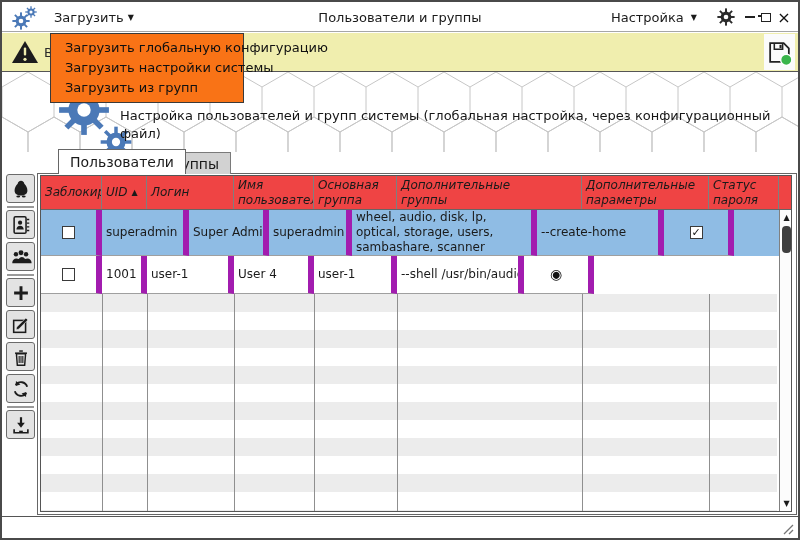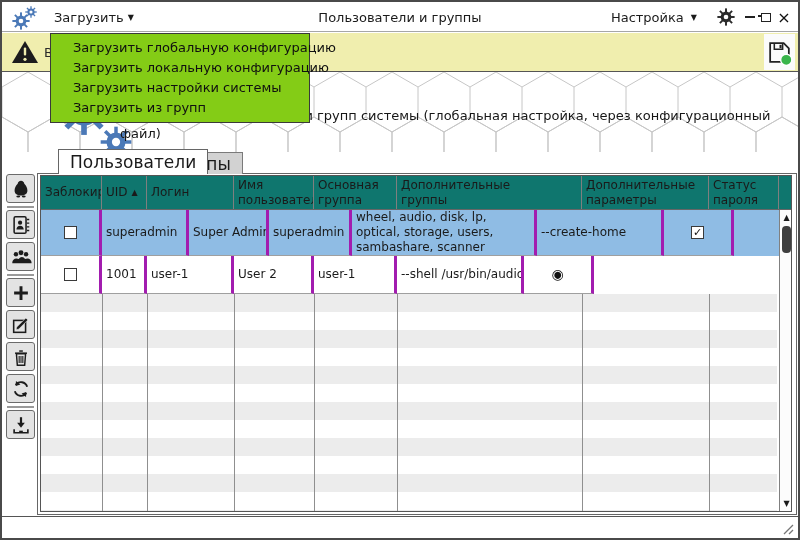--- a/index.html
+++ b/index.html
@@ -27,55 +27,55 @@
   
   .warnbar{position:absolute;left:0;top:31px;width:796px;height:39px;background:#f0eeae;border-bottom:1px solid #555;}
   .warn-icon{position:absolute;left:9px;top:6px;}
   .warn-text{position:absolute;left:42px;top:0;height:38px;display:flex;align-items:center;font-size:13px;color:#2a2a2a;}
   .save-status{position:absolute;right:3px;top:1px;width:31px;height:36px;background:#fbfbfb;display:flex;align-items:center;justify-content:center;}
   
   .hexbg{position:absolute;left:0;top:70px;pointer-events:none;}
   .gears-mark{position:absolute;left:56px;top:80px;color:#4b79b7;pointer-events:none;}
   .heading{position:absolute;left:118px;top:105px;width:665px;font-size:13px;line-height:1.4;color:#161616;}
   
-  .tab{position:absolute;display:flex;align-items:center;font-size:17px;padding:4px 11px;}
+  .tab{position:absolute;display:flex;align-items:center;font-size:14px;padding:4px 11px;}
   .tab-active{left:56px;top:147px;height:25px;background:#fff;border:1px solid #666;border-bottom:none;z-index:3;}
   .tab-inactive{left:150px;top:150px;height:22px;background:#d2d2d2;border:1px solid #7a7a7a;border-bottom:none;z-index:1;}
   
   .sb{position:absolute;left:4px;width:29px;height:29px;background:#e3e3e3;border:1px solid #6b6b6b;border-radius:3px;display:flex;align-items:center;justify-content:center;color:#1c1c1c;}
   .sep{position:absolute;left:5px;width:27px;border-top:2px solid #9a9a9a;}
   
   .panel{position:absolute;left:35px;top:171px;width:760px;height:342px;border:1px solid #666;background:#fff;}
   .tbl{position:absolute;left:2px;top:1px;width:752px;height:337px;border:1px solid #555;background:#fff;overflow:hidden;}
-  .thead{display:flex;height:34px;background:#0f766e;border-bottom:1px solid #666;}
+  .thead{display:flex;height:34px;background:#ef4444;border-bottom:1px solid #666;font-style:italic;}
   .hc{border-right:1px solid #7f7f7f;padding:1px 4px;font-size:12px;line-height:1.25;display:flex;align-items:center;white-space:pre-line;overflow:hidden;flex:none;}
   .hc:last-child{border-right:none;}
   .r{display:flex;}
-  .c{border-right:3px solid #a21caf;border-bottom:1px solid #9f9f9f;padding:2px 4px;font-size:12px;display:flex;align-items:center;overflow:hidden;flex:none;line-height:1.25;white-space:nowrap;}
+  .c{border-right:6px solid #a21caf;border-bottom:1px solid #9f9f9f;padding:2px 4px;font-size:12px;display:flex;align-items:center;overflow:hidden;flex:none;line-height:1.25;white-space:nowrap;}
   .row-sel{height:46px;background:#8fbce4;}
   .row-plain{height:38px;background:#fff;}
   .c.wrap{white-space:normal;}
   .c.center{justify-content:center;}
   .w1{width:61px}.w2{width:45px}.w3{width:87px}.w4{width:80px}.w5{width:83px}.w6{width:185px}.w7{width:127px}.w8{width:70px}
   .hfill{flex:1;border-right:none;}
   .cbx{width:13px;height:13px;border:1px solid #3a3a3a;background:#fff;display:inline-flex;align-items:center;justify-content:center;font-size:11px;line-height:13px;color:#111;}
   .fisheye{font-size:14px;color:#111;}
   .empty{position:absolute;left:0;top:118px;right:14px;bottom:0;background:repeating-linear-gradient(to bottom,#ececec 0 18px,#ffffff 18px 36px);}
   .colline{position:absolute;top:0;bottom:0;border-left:1px solid #8f8f8f;width:0;}
   
   .vsb{position:absolute;top:34px;bottom:0;left:738px;width:14px;background:#fcfcfc;border-left:1px solid #808080;}
   .vsb .arr{position:absolute;left:0;width:13px;height:13px;display:flex;align-items:center;justify-content:center;font-size:8px;color:#1a1a1a;}
   .vsb .up{top:1px;}
   .vsb .down{bottom:1px;}
   .vsb .thumb{position:absolute;left:2px;top:16px;width:9px;height:27px;background:#3f3f3f;border-radius:4px;}
   
   .statusbar{position:absolute;left:0;top:514px;width:796px;height:22px;background:#fff;border-top:1px solid #555;}
   .grip{position:absolute;right:4px;bottom:3px;}
   
-  .menu{position:absolute;left:48px;top:31px;width:260px;background:#84cc16;border:1px solid #3a3a3a;z-index:30;padding:4px 12px;}
+  .menu{position:absolute;left:48px;top:31px;width:194px;background:#f97316;border:1px solid #3a3a3a;z-index:30;padding:4px 4px;}
   .mi{height:20px;line-height:20px;padding:0 10px;font-size:13px;color:#101010;white-space:nowrap;}
 </style>
 </head>
 <body>
 
 <svg width="0" height="0" style="position:absolute" aria-hidden="true">
   <defs>
     <symbol id="gear" viewBox="0 0 24 24">
       <g fill="currentColor">
         <circle cx="12" cy="12" r="7.2"></circle>
@@ -255,21 +255,21 @@
             <span class="cbx">✓</span>
           </div>
       </div>
 
       <div class="r row-plain">
         <div class="c w1 center">
             <span class="cbx"></span>
           </div>
         <div class="c w2">1001</div>
         <div class="c w3">user-1</div>
-        <div class="c w4">User 2</div>
+        <div class="c w4">User 4</div>
         <div class="c w5">user-1</div>
         <div class="c w7">--shell /usr/bin/audio</div>
         <div class="c w8 center">
             <span class="fisheye">◉</span>
           </div>
       </div>
 
       <div class="empty">
         <div class="colline" style="left:61px"></div>
         <div class="colline" style="left:106px"></div>
@@ -289,18 +289,17 @@
   </div>
 
   <div class="statusbar">
     <svg class="grip" width="14" height="14">
       <path d="M13 4 L4 13 M13 9 L9 13" stroke="#777" stroke-width="1.3" fill="none"></path>
     </svg>
   </div>
 
   <div class="menu">
     <div class="mi">Загрузить глобальную конфигурацию</div>
-    <div class="mi">Загрузить локальную конфигурацию</div>
     <div class="mi">Загрузить настройки системы</div>
     <div class="mi">Загрузить из групп</div>
   </div>
 
 </div>
 
 </body></html>

